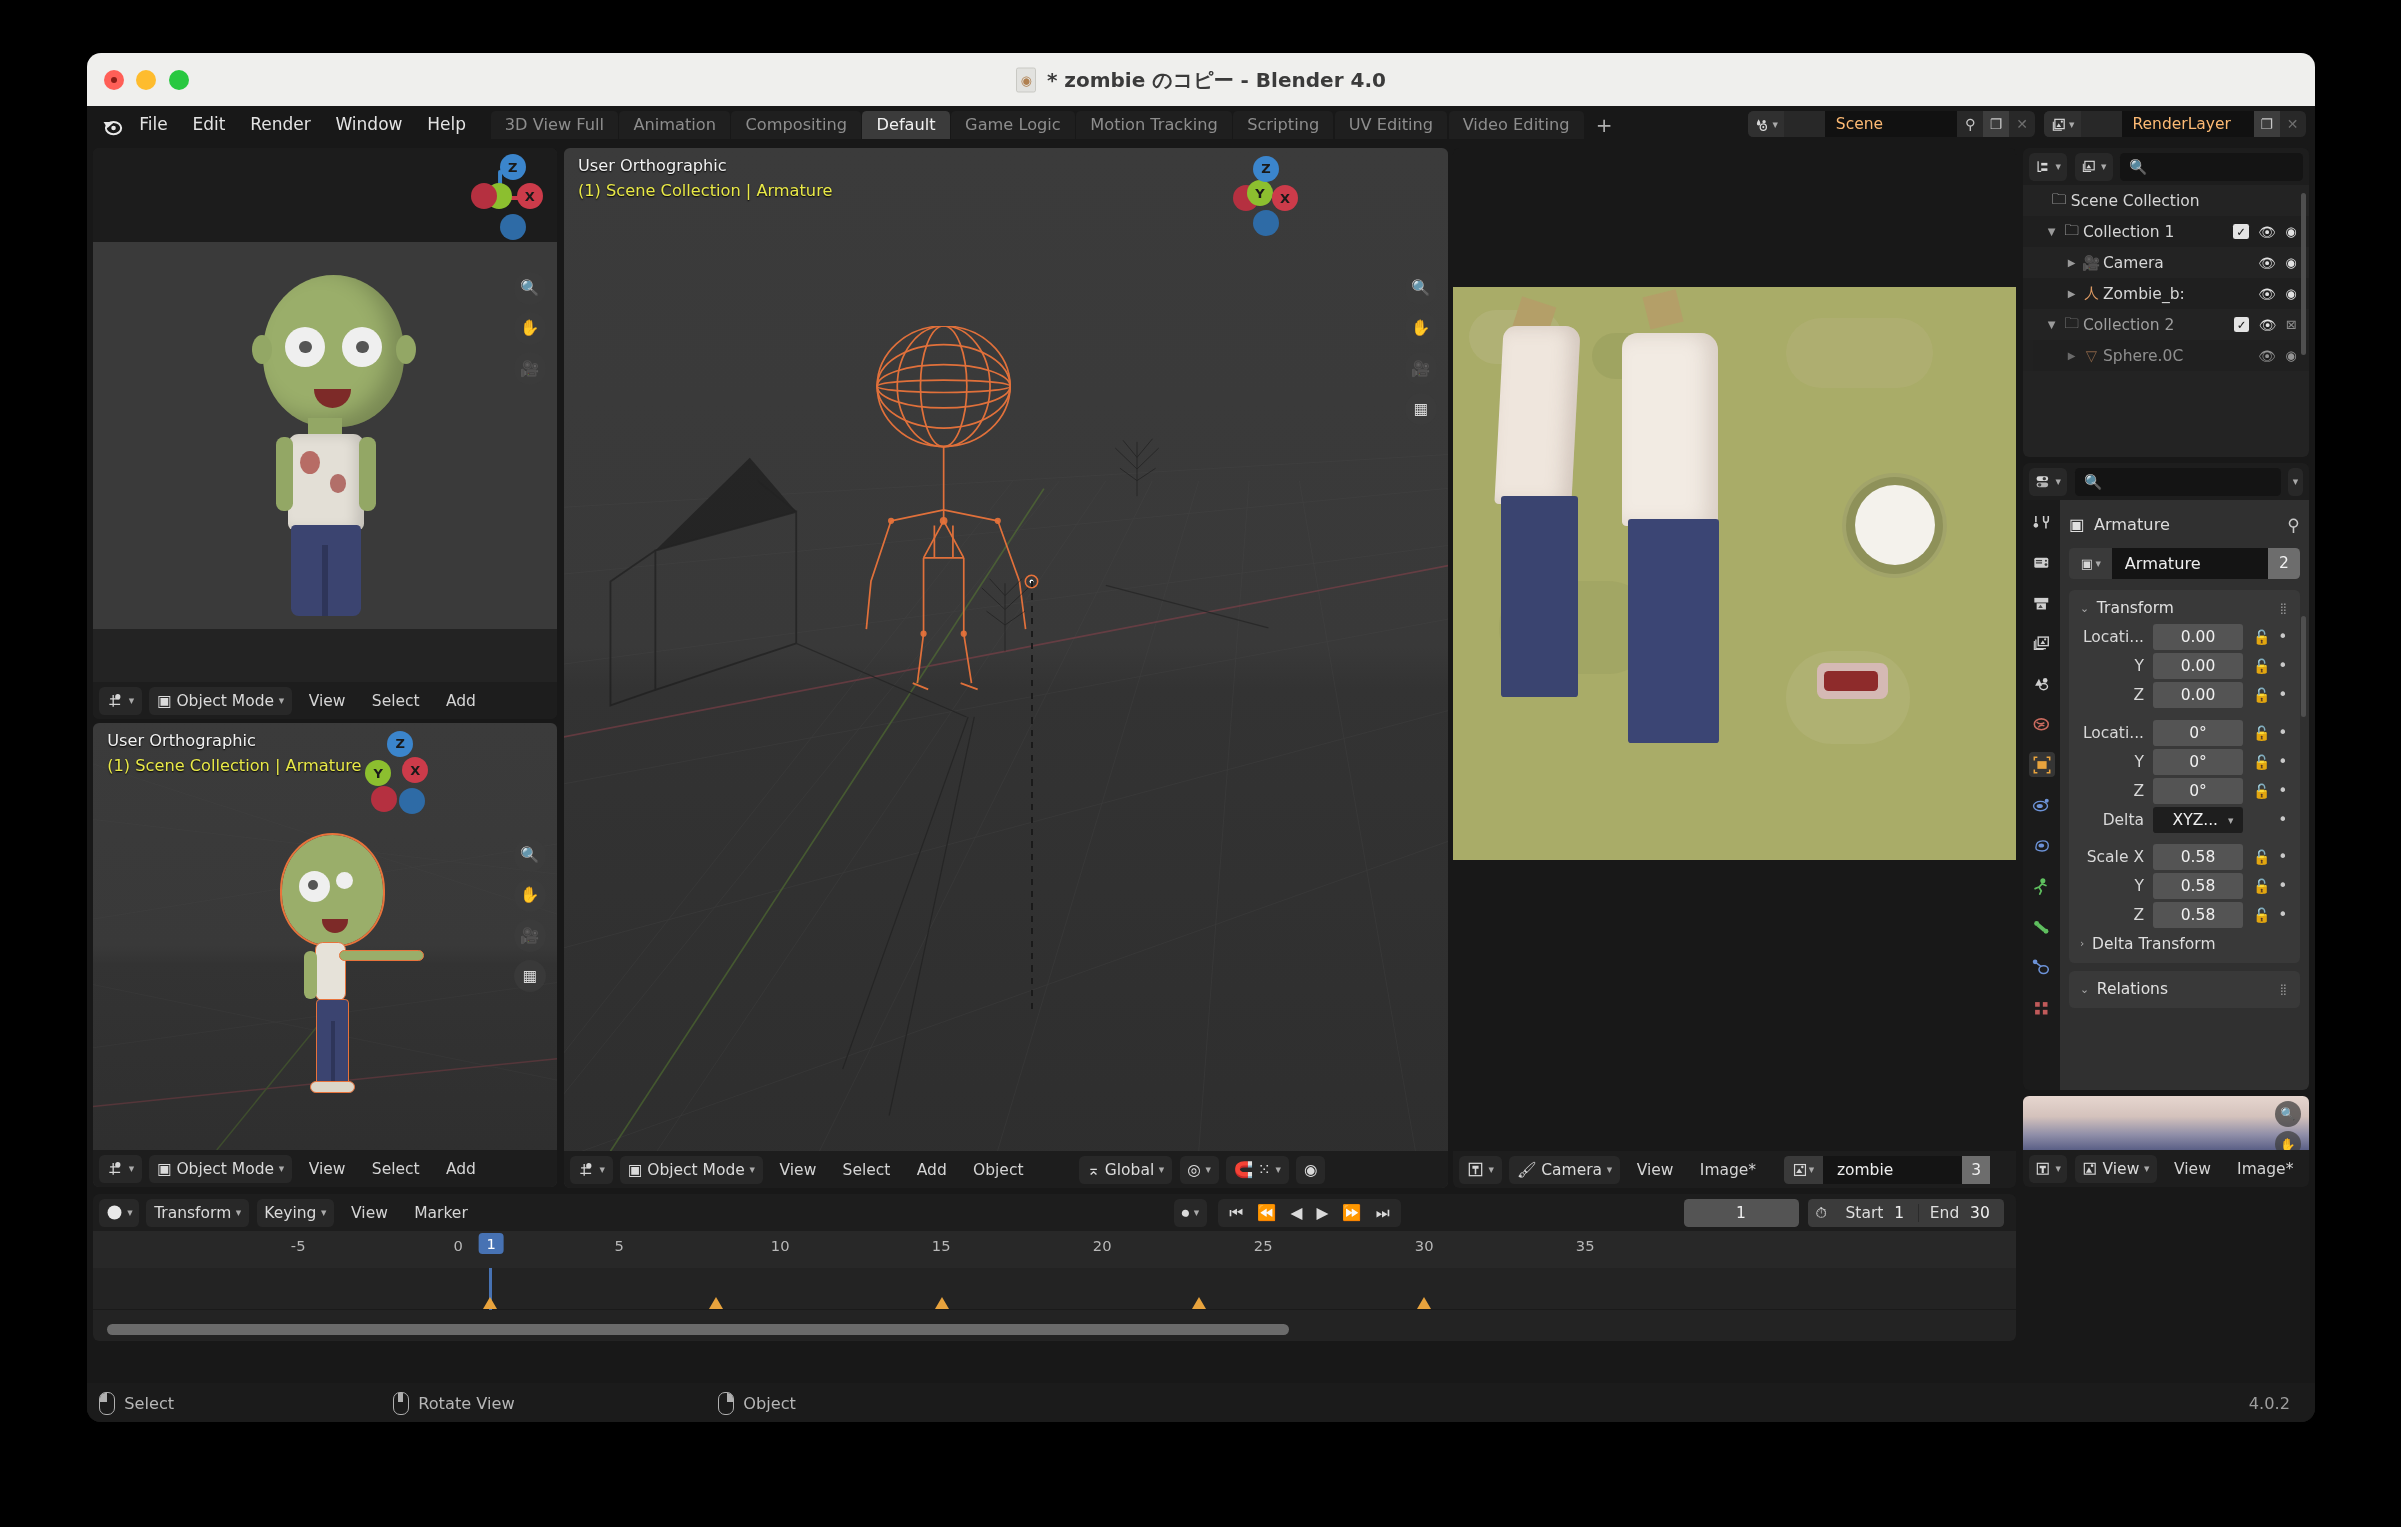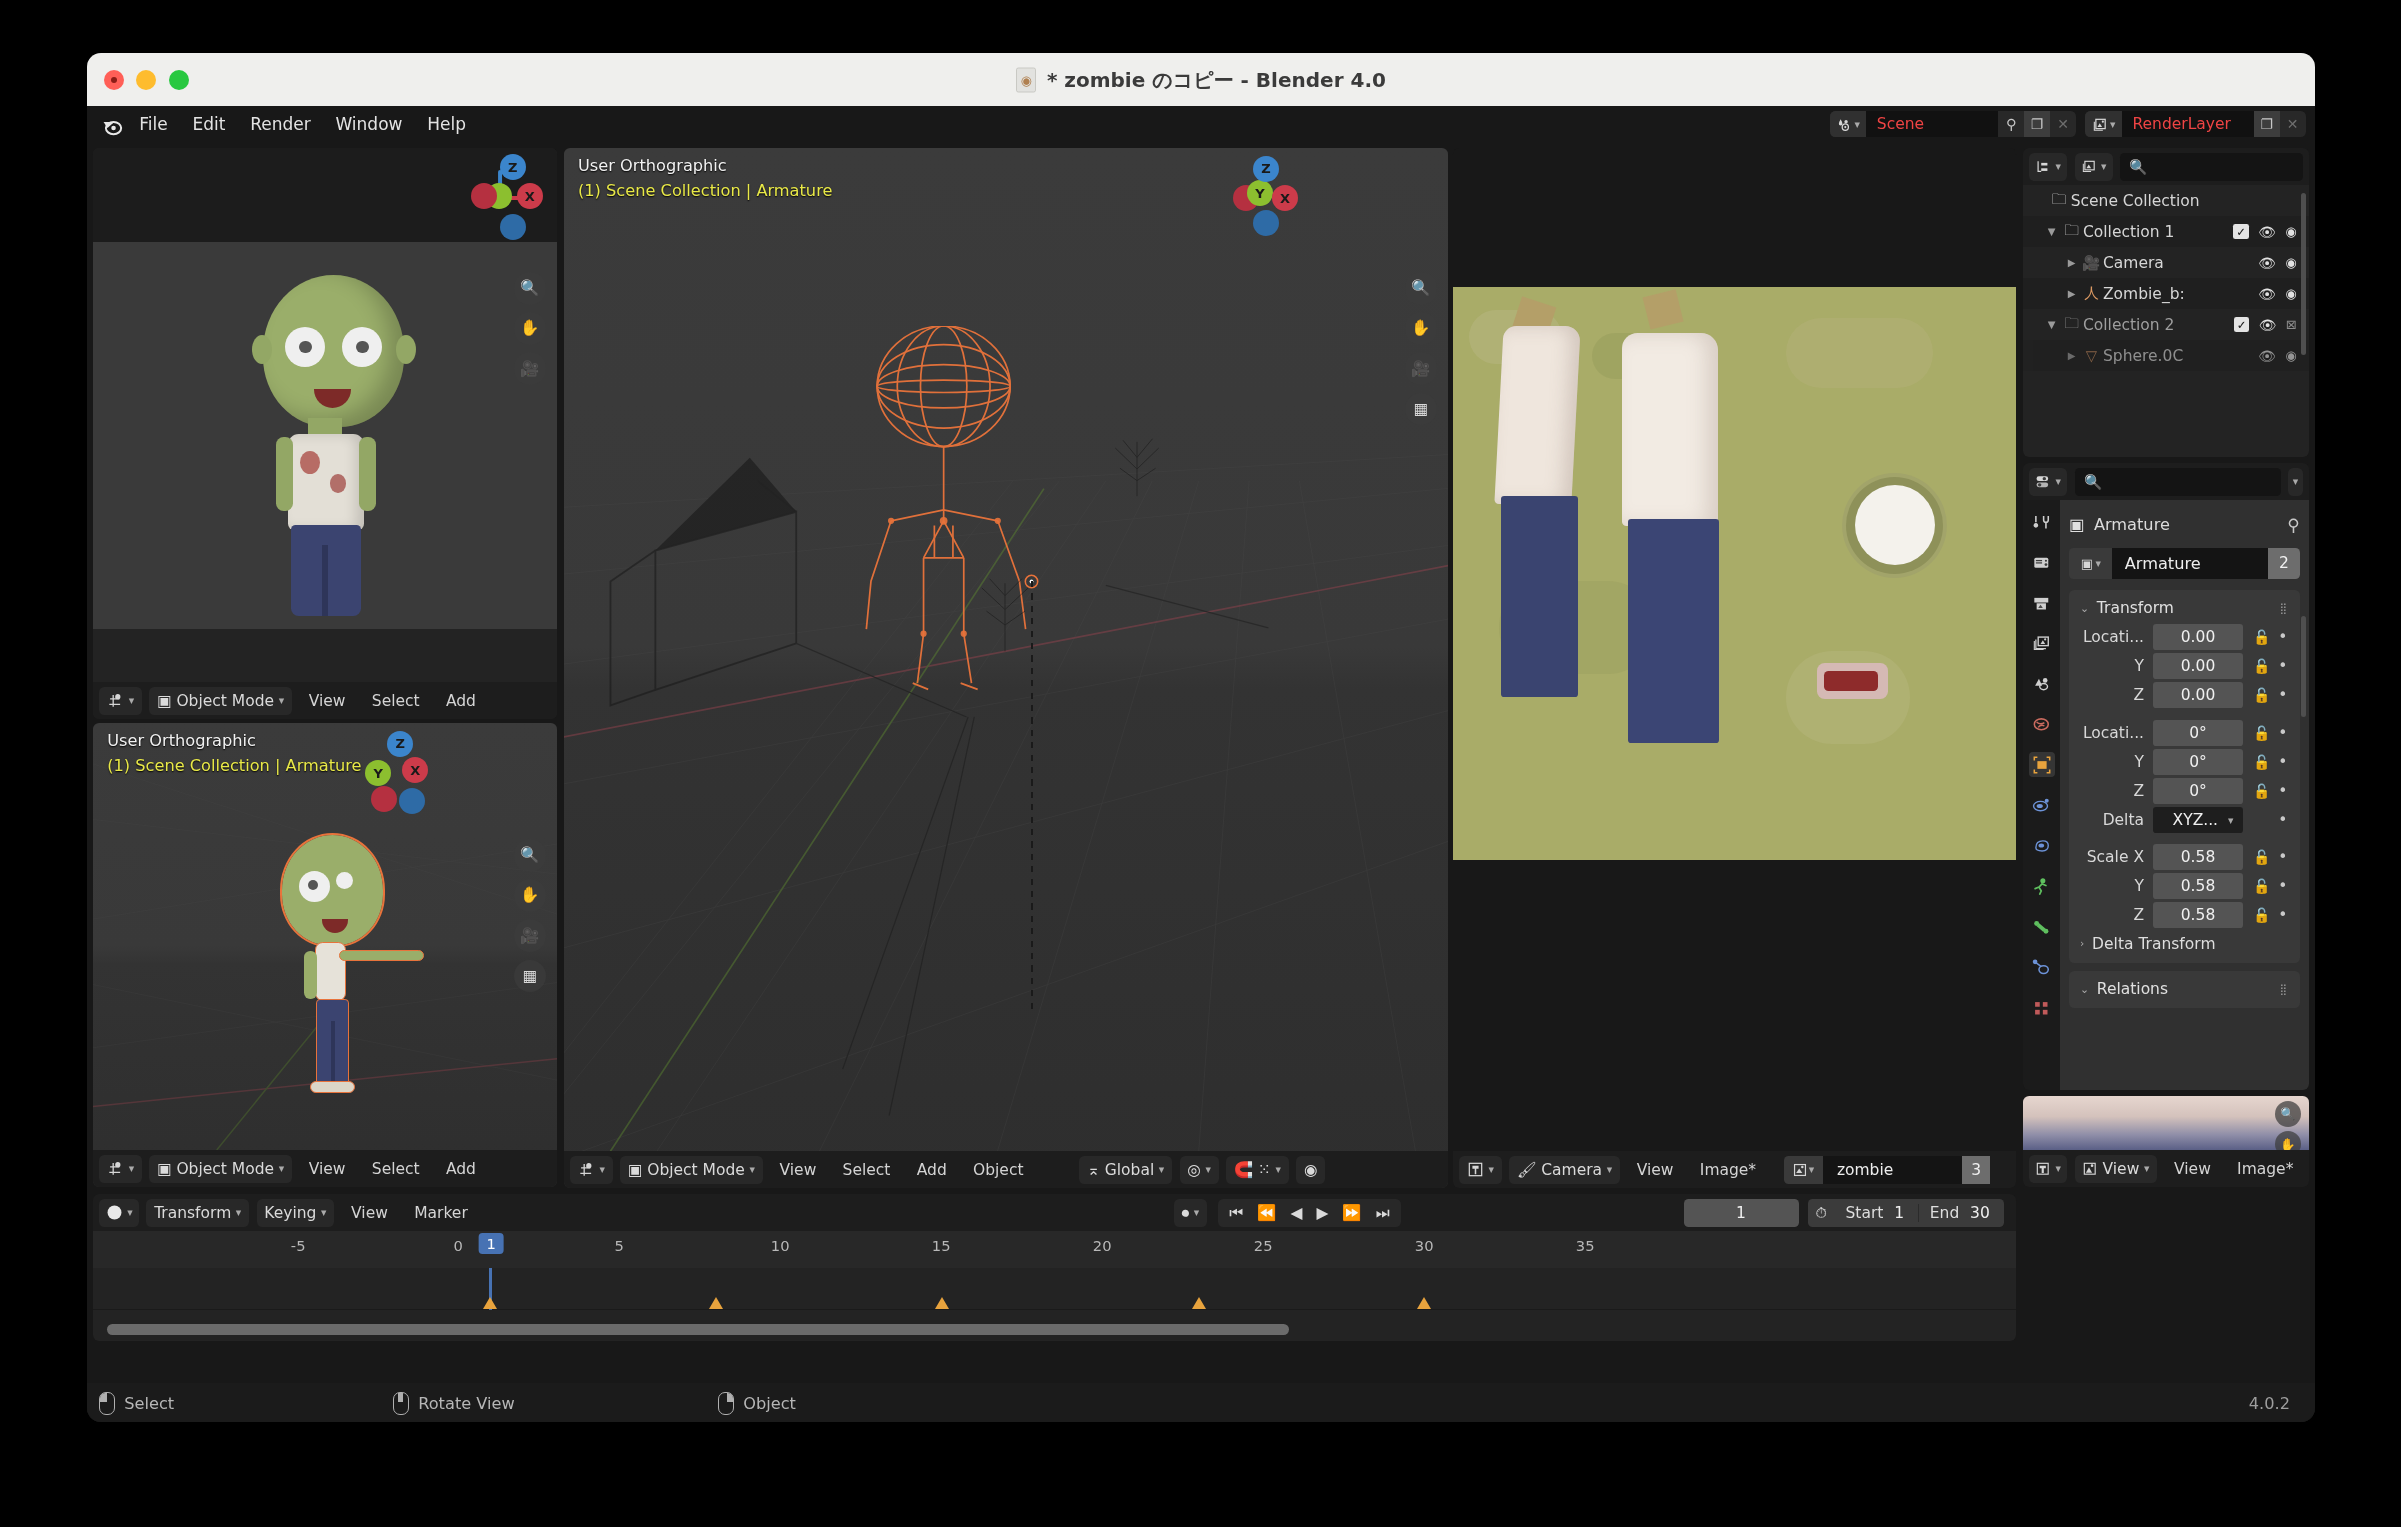--- a/index.html
+++ b/index.html
@@ -51,21 +51,21 @@
   .menu-item { color:#e3e3e3; font-size:17px; padding:0 12.4px; line-height:37px; cursor:default; }
   .wsp-tabs { display:flex; align-items:center; margin-left:12.4px; height:37px; }
   .wsp-tab { color:#8d8d8d; font-size:16.2px; padding:0 14px; height:28px; line-height:28px;
              border-radius:4.6px 4.6px 0 0; background:#1f1f1f; margin-right:1.5px; }
   .wsp-tab.active { background:#3b3b3b; color:#f2f2f2; }
   .wsp-plus { color:#b0b0b0; font-size:20px; padding: 0 10.8px; }
 
   .topbar-right { position:absolute; right:9.3px; top:5.4px; display:flex; gap:9.3px; align-items:center; }
   .ctl-group { display:flex; align-items:center; background:#282828; border-radius:5.4px; height:26px; overflow:hidden; }
   .ctl-icobtn { display:flex; align-items:center; gap:3.1px; background:#303030; height:26px; padding:0 6.2px; color:#d0d0d0; font-size:13px; }
-  .ctl-name { background:#111; color:#ef4444; font-size:15.5px; padding:0 10.8px; height:26px; line-height:26px; min-width:132px; }
+  .ctl-name { background:#111; color:#fdba74; font-size:15.5px; padding:0 10.8px; height:26px; line-height:26px; min-width:132px;margin-left:41px; }
   .ctl-btn { width:26px; height:26px; display:flex; align-items:center; justify-content:center; color:#c8c8c8; font-size:14px; }
   .ctl-btn.lit { background:#3d3d3d; }
   .ctl-btn.dim { color:#6e6e6e; }
 
   
   .editor { position:absolute; background:#181818; border-radius:6.2px; overflow:hidden; }
   .ed-header { height:37px; background:#1d1d1d; display:flex; align-items:center; padding:0 6.2px; gap:7.7px; }
   .hdr-btn { display:flex; align-items:center; gap:4.6px; background:#282828; border-radius:5.4px; height:28px; padding:0 7.7px; color:#dadada; font-size:15.5px; }
   .hdr-menu { color:#d4d4d4; font-size:15.5px; padding:0 9.3px; height:28px; line-height:28px; }
   .chev { font-size:10.8px; color:#aaa; }
@@ -168,20 +168,32 @@
             <circle cx="19" cy="21" r="3" fill="#e8e8e8"></circle>
             <path d="M6 13 L20 13 L11 21 Z" fill="#e8e8e8"></path>
           </svg>
         </div>
         <div><span class="menu-item">File</span></div>
         <div><span class="menu-item">Edit</span></div>
         <div><span class="menu-item">Render</span></div>
         <div><span class="menu-item">Window</span></div>
         <div><span class="menu-item">Help</span></div>
 
+        <div class="wsp-tabs">
+          <div class="wsp-tab">3D View Full</div>
+          <div class="wsp-tab">Animation</div>
+          <div class="wsp-tab">Compositing</div>
+          <div class="wsp-tab active">Default</div>
+          <div class="wsp-tab">Game Logic</div>
+          <div class="wsp-tab">Motion Tracking</div>
+          <div class="wsp-tab">Scripting</div>
+          <div class="wsp-tab">UV Editing</div>
+          <div class="wsp-tab">Video Editing</div>
+          <div class="wsp-plus">+</div>
+        </div>
 
         <div class="topbar-right">
           <div class="ctl-group">
             <div class="ctl-icobtn">
               <svg width="15.5" height="15.5" viewBox="0 0 20 20">
                   <path d="M6 3 C3 8 3 11 6 11 C9 11 9 8 6 3Z" fill="#d6d6d6"></path>
                   <circle cx="13" cy="6" r="2.2" fill="#d6d6d6"></circle>
                   <ellipse cx="12" cy="13" rx="4" ry="4.2" fill="none" stroke="#d6d6d6" stroke-width="1.7"></ellipse>
                   <circle cx="12" cy="13" r="1.4" fill="#d6d6d6"></circle>
                 </svg>

